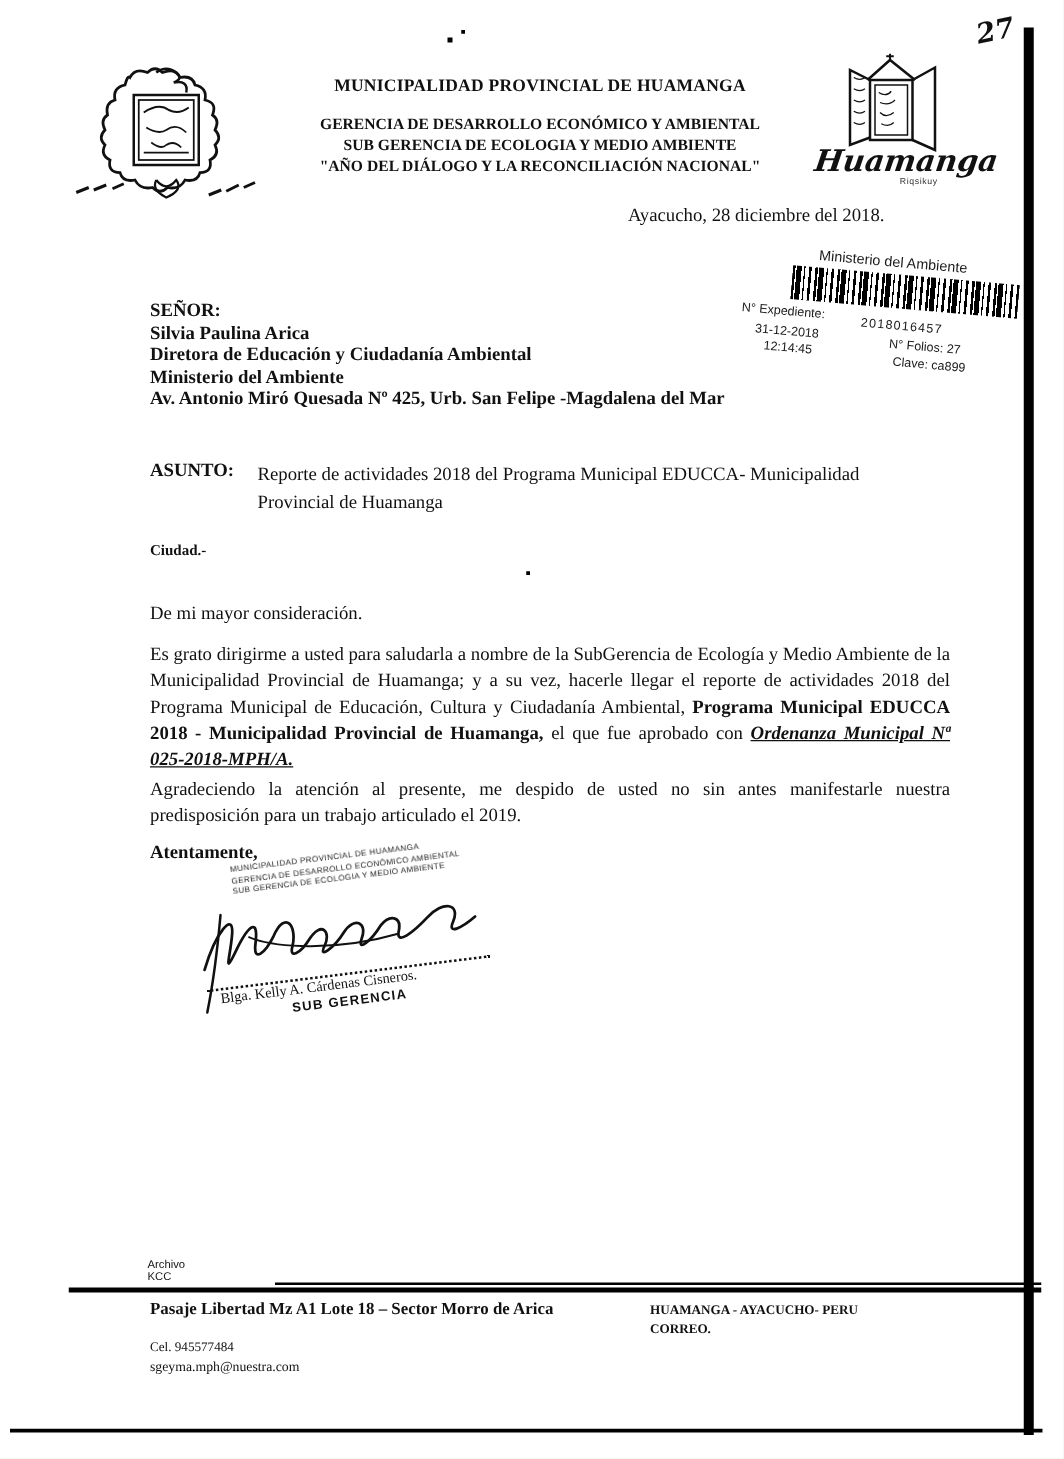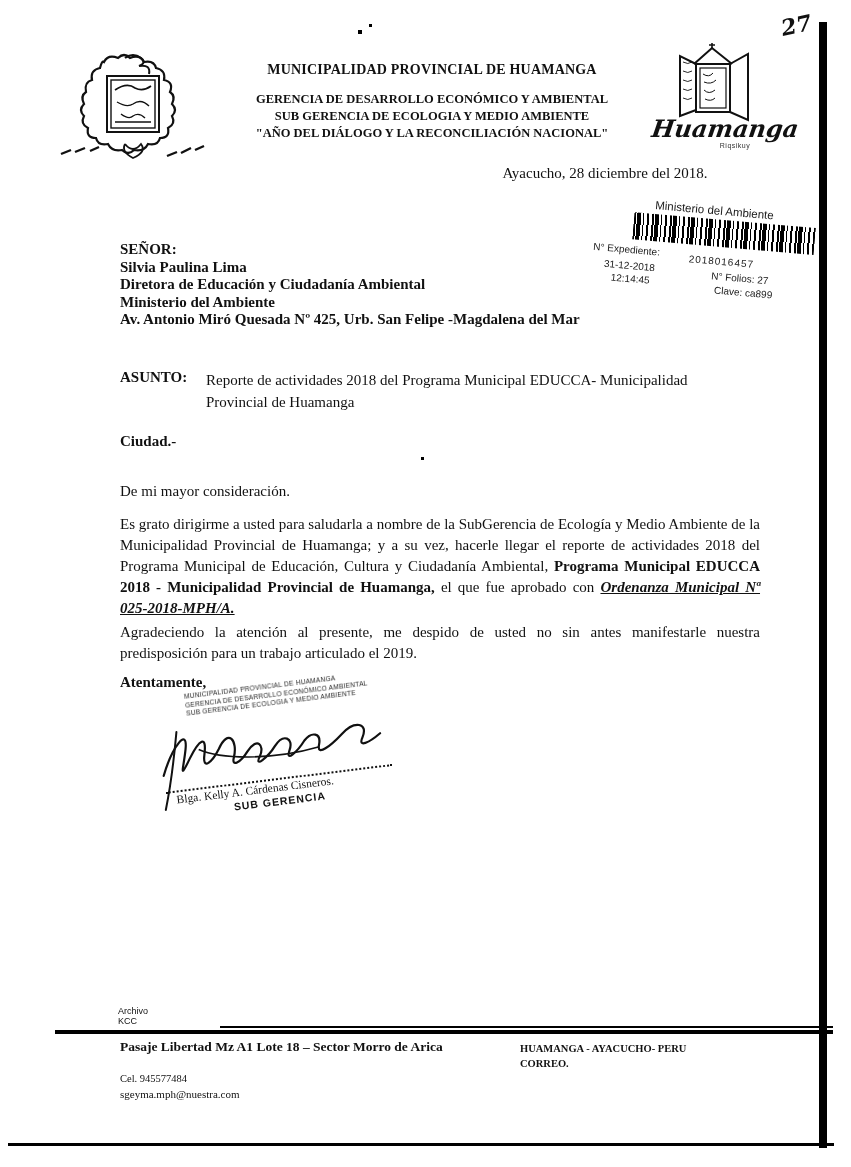--- a/index.html
+++ b/index.html
@@ -22,21 +22,21 @@
   .huamanga-sub{left:700px;top:142px;width:70px;text-align:center;font-size:7px;
       font-family:"Liberation Sans",sans-serif;color:#333;letter-spacing:.5px;}
   
   .dateline{left:470px;top:165px;width:270px;font-size:15px;text-align:center;}
   .oficio{left:120px;top:206px;font-size:15px;font-weight:bold;text-decoration:underline;
           letter-spacing:.2px;}
   .recipient{left:120px;top:241px;font-size:15px;font-weight:bold;line-height:17.6px;width:480px;}
   .asunto-row{left:120px;top:369px;width:640px;display:flex;font-size:15px;gap:16px;}
   .asunto-label{font-weight:bold;width:70px;flex:0 0 70px;}
   .asunto-text{line-height:22px;}
-  .ciudad{left:120px;top:433px;font-size:15px;font-weight:bold;}
+  .ciudad{left:120px;top:433px;font-size:12px;font-weight:bold;}
   .greeting{left:120px;top:483px;font-size:15px;}
   .para{left:120px;width:640px;font-size:15px;line-height:21px;text-align:justify;}
   .p1{top:514px;}
   .p2{top:622px;}
   .closing{left:120px;top:674px;font-size:15px;font-weight:bold;}
   .bold{font-weight:bold;}
   .ordinance{font-weight:bold;font-style:italic;text-decoration:underline;}
   
   .minam{left:598px;top:194px;width:235px;height:110px;transform:rotate(5deg);
          transform-origin:0 0;font-family:"Liberation Sans",sans-serif;color:#1a1a1a;}
@@ -122,21 +122,21 @@
     <span class="fld" style="left:96px;top:51px;letter-spacing:1px;">2018016457</span>
     <span class="fld" style="left:12px;top:63px;">31-12-2018</span>
     <span class="fld" style="left:20px;top:76px;">12:14:45</span>
     <span class="fld" style="left:120px;top:66px;">N° Folios: 27</span>
     <span class="fld" style="left:124px;top:80px;">Clave: ca899</span>
   </div>
 
 
   <div class="abs recipient">
     <div>SEÑOR:</div>
-    <div>Silvia Paulina Lima</div>
+    <div>Silvia Paulina Arica</div>
     <div>Diretora de Educación y Ciudadanía Ambiental</div>
     <div>Ministerio del Ambiente</div>
     <div>Av. Antonio Miró Quesada Nº 425, Urb. San Felipe -Magdalena del Mar</div>
   </div>
 
   <div class="abs asunto-row">
     <div class="asunto-label">ASUNTO:</div>
     <div class="asunto-text">
       <div>Reporte de actividades 2018 del Programa Municipal EDUCCA- Municipalidad</div>
       <div>Provincial de Huamanga</div>

